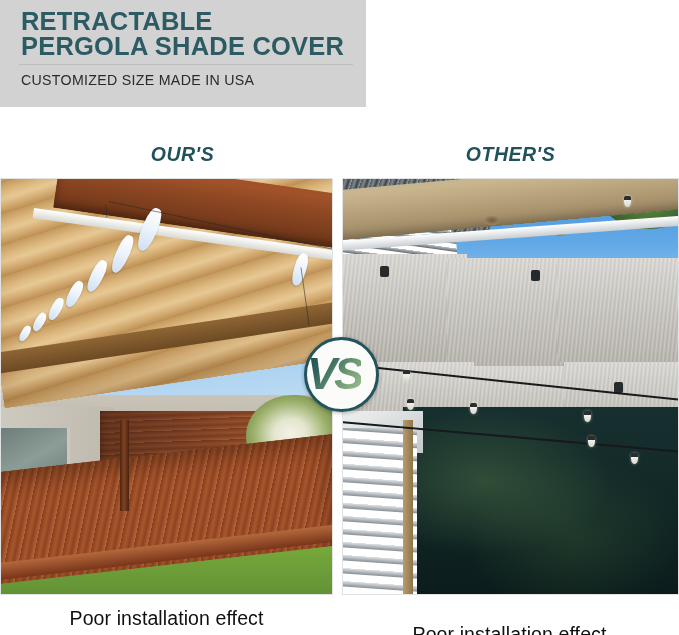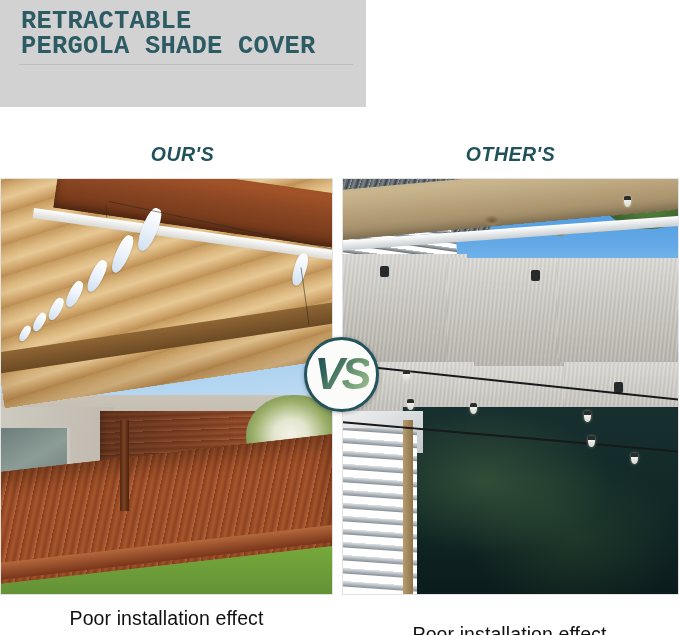--- a/index.html
+++ b/index.html
@@ -18,21 +18,20 @@
 
   
   #header-banner {
     position: absolute;
     left: 0;
     top: 0;
     width: 366px;
     height: 107px;
     background: #d2d2d2;
     box-sizing: border-box;
-    font-family: Liberation Mono, monospace;
   }
   #banner-title {
     position: absolute;
     left: 21px;
     top: 9px;
     width: 340px;
     color: #2c5b64;
     font-size: 25.5px;
     font-weight: bold;
     line-height: 25px;
@@ -282,21 +281,20 @@
     width: 75px;
     height: 75px;
     border-radius: 50%;
     background: #fbfcfa;
     border: 3px solid #23545d;
     box-sizing: border-box;
     box-shadow: 0 1px 4px rgba(0,0,0,0.30);
     z-index: 40;
     display: flex;
     align-items: center;
-    justify-content: center;
   }
   #vs-text {
     font-size: 45px;
     font-weight: bold;
     font-style: italic;
     letter-spacing: -3px;
     line-height: 1;
     background: linear-gradient(128deg, #1d4f52 6%, #33645c 30%, #6e9a72 62%, #a9c79a 100%);
     -webkit-background-clip: text;
     background-clip: text;
@@ -318,20 +316,21 @@
   #caption-left  { left: 0px;   width: 333px; }
   #caption-right { left: 341px; width: 337px; margin-top: 16px; }
 </style>
 </head>
 <body>
 
 <div id="header-banner">
   <div id="banner-title">RETRACTABLE
 PERGOLA SHADE COVER</div>
   <div id="banner-divider"></div>
+  <div id="banner-subtitle">CUSTOMIZED SIZE MADE IN USA</div>
 </div>
 
 <div id="heading-ours" class="col-heading">OUR'S</div>
 <div id="heading-others" class="col-heading">OTHER'S</div>
 
 <div id="photo-left" class="photo">
   <div class="layer l-sky"></div>
   <div class="layer l-house"></div>
   <div class="layer l-housewall"></div>
   <div class="layer l-glassdoor"></div>

